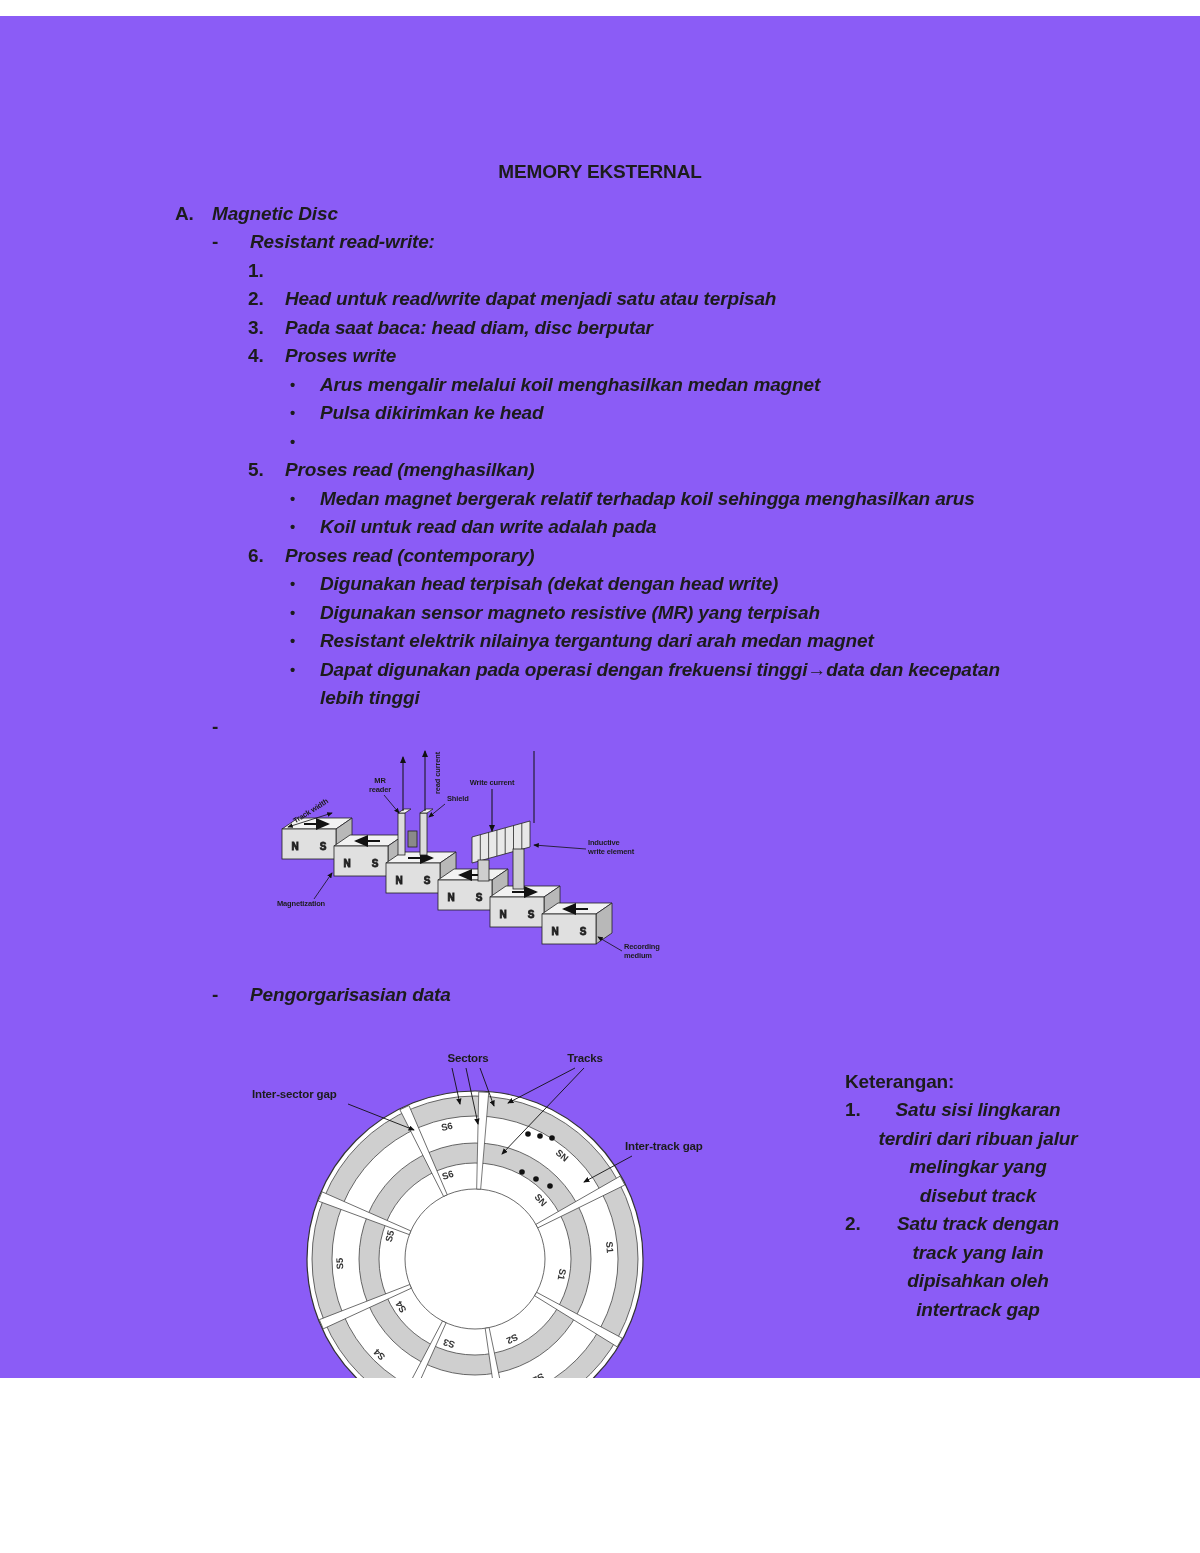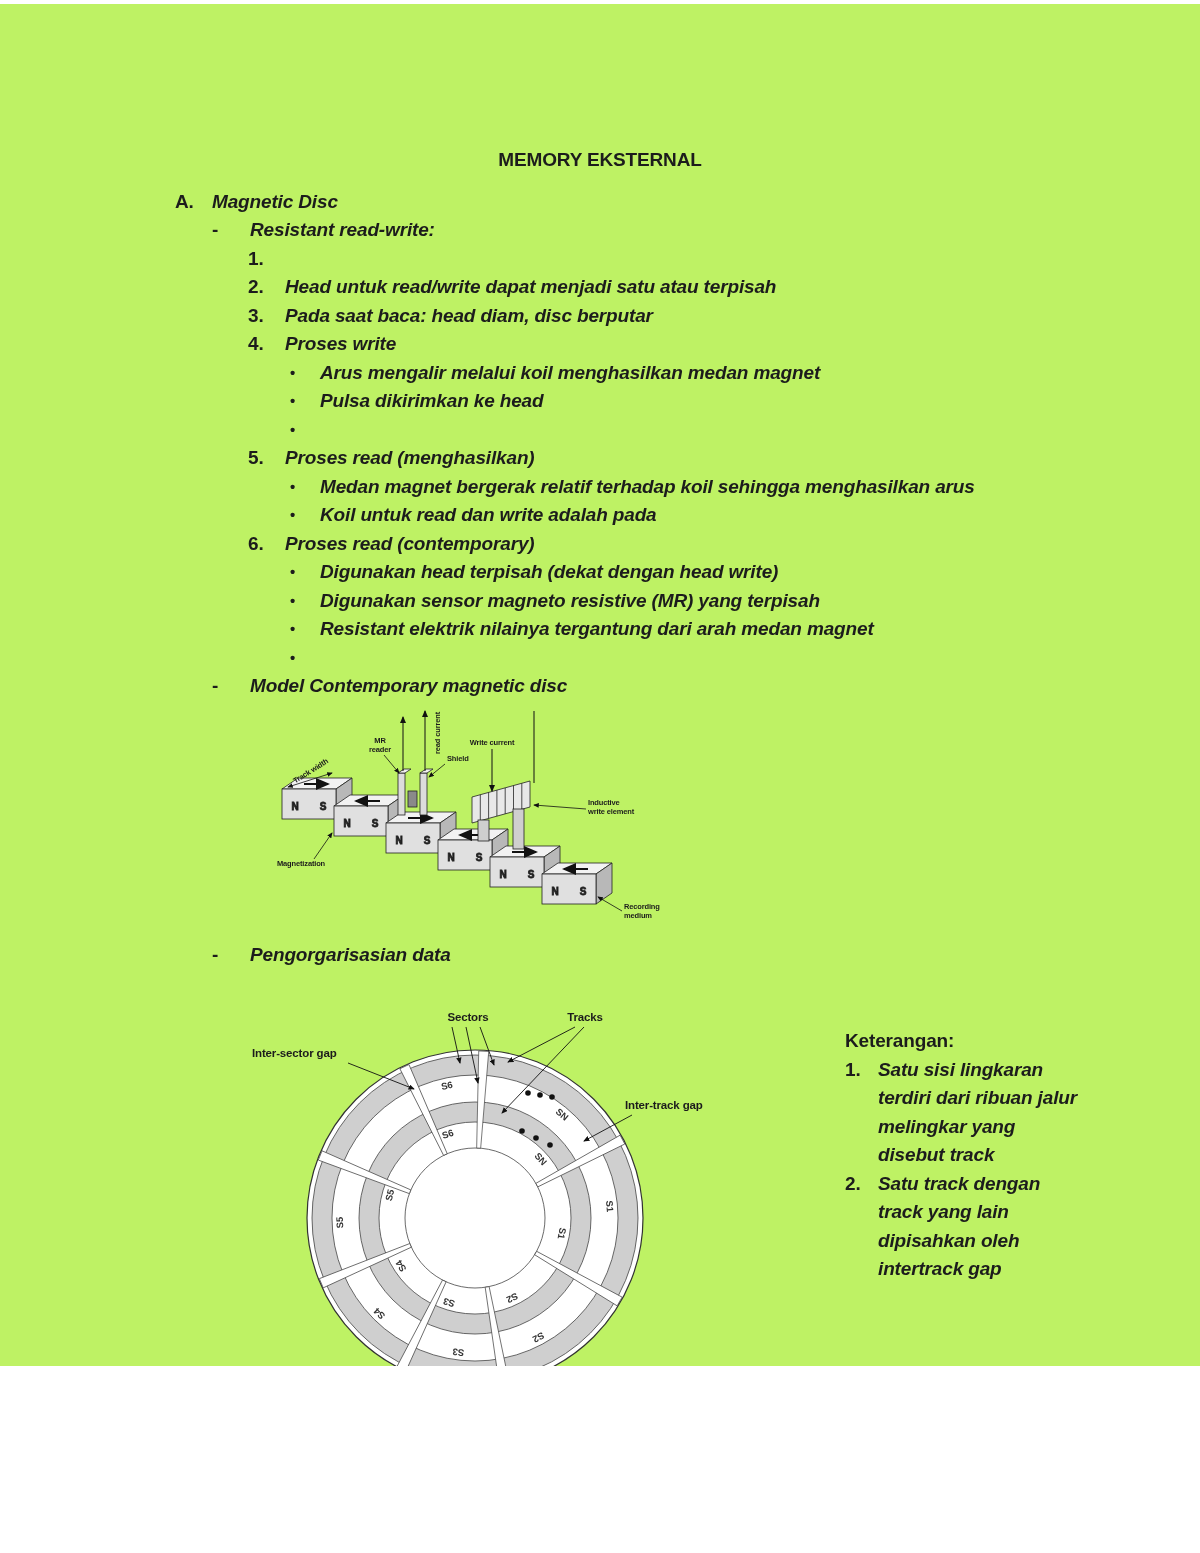--- a/index.html
+++ b/index.html
@@ -1,37 +1,37 @@
 <!DOCTYPE html>
 <html><head>
 <meta charset="utf-8">
 <style>
   * { box-sizing: border-box; }
   html,body { margin:0; padding:0; background:#ffffff; }
   .page {
-    width:1200px; height:1362px; margin:4px auto; background:#bef264;
+    width:1200px; height:1362px; margin:16px auto; background:#8b5cf6;
     font-family:"Liberation Sans", sans-serif;
     font-weight:700; color:#1c1c1c; font-size:19px; line-height:28.5px;
     letter-spacing:-0.15px; overflow:hidden; position:relative;
   }
   .title { text-align:center; padding-top:142px; margin-bottom:13px; }
   .line { display:flex; align-items:flex-start; }
   .marker { flex:0 0 auto; }
   .text { flex:0 1 auto;font-style:italic; }
   .lvl-a   .marker { margin-left:175px; width:37px; }
   .lvl-dash .marker{ margin-left:212px; width:38px; }
   .lvl-num .marker { margin-left:248px; width:37px; }
   .lvl-bullet .marker { margin-left:290px; width:30px; font-size:15px; }
   .lvl-bullet .text { max-width:720px; }
   svg.dia1 { display:block; margin:0 0 0 272px; }
   .org-row { position:relative; }
   svg.dia2 { display:block; margin:36px 0 0 240px; }
   .keterangan { position:absolute; top:22px; left:845px; width:245px; }
   .ket-item .marker { width:33px; }
-  .ket-item .text { width:200px; }
+  .ket-item .text { width:200px;text-align:center; }
   svg text { font-family:"Liberation Sans", sans-serif; font-weight:700; fill:#1c1c1c; }
   .dlabel { font-size:7.5px; }
   .clabel { font-size:11.5px; }
   .slabel { font-size:9.5px; fill:#333; }
   .pole   { font-size:10px; }
 </style>
 </head>
 <body>
 
 <div class="page">
@@ -101,25 +101,25 @@
     <div class="line lvl-bullet">
       <span class="marker">•</span>
       <span class="text">Digunakan sensor magneto resistive (MR) yang terpisah</span>
     </div>
     <div class="line lvl-bullet">
       <span class="marker">•</span>
       <span class="text">Resistant elektrik nilainya tergantung dari arah medan magnet</span>
     </div>
     <div class="line lvl-bullet">
       <span class="marker">•</span>
+      <span class="text">Dapat digunakan pada operasi dengan frekuensi tinggi→data dan kecepatan lebih tinggi</span>
     </div>
 
     <div class="line lvl-dash">
       <span class="marker">-</span>
-      <span class="text">Model Contemporary magnetic disc</span>
     </div>
 
     <svg class="dia1" width="430" height="240" viewBox="0 0 430 240">
       <defs>
         <marker id="ah1" markerWidth="7" markerHeight="6" refX="6" refY="3" orient="auto-start-reverse">
           <path d="M0,0 L7,3 L0,6 Z" fill="#111"></path>
         </marker>
       </defs>
 
       <g stroke="#222" stroke-width="0.8">

